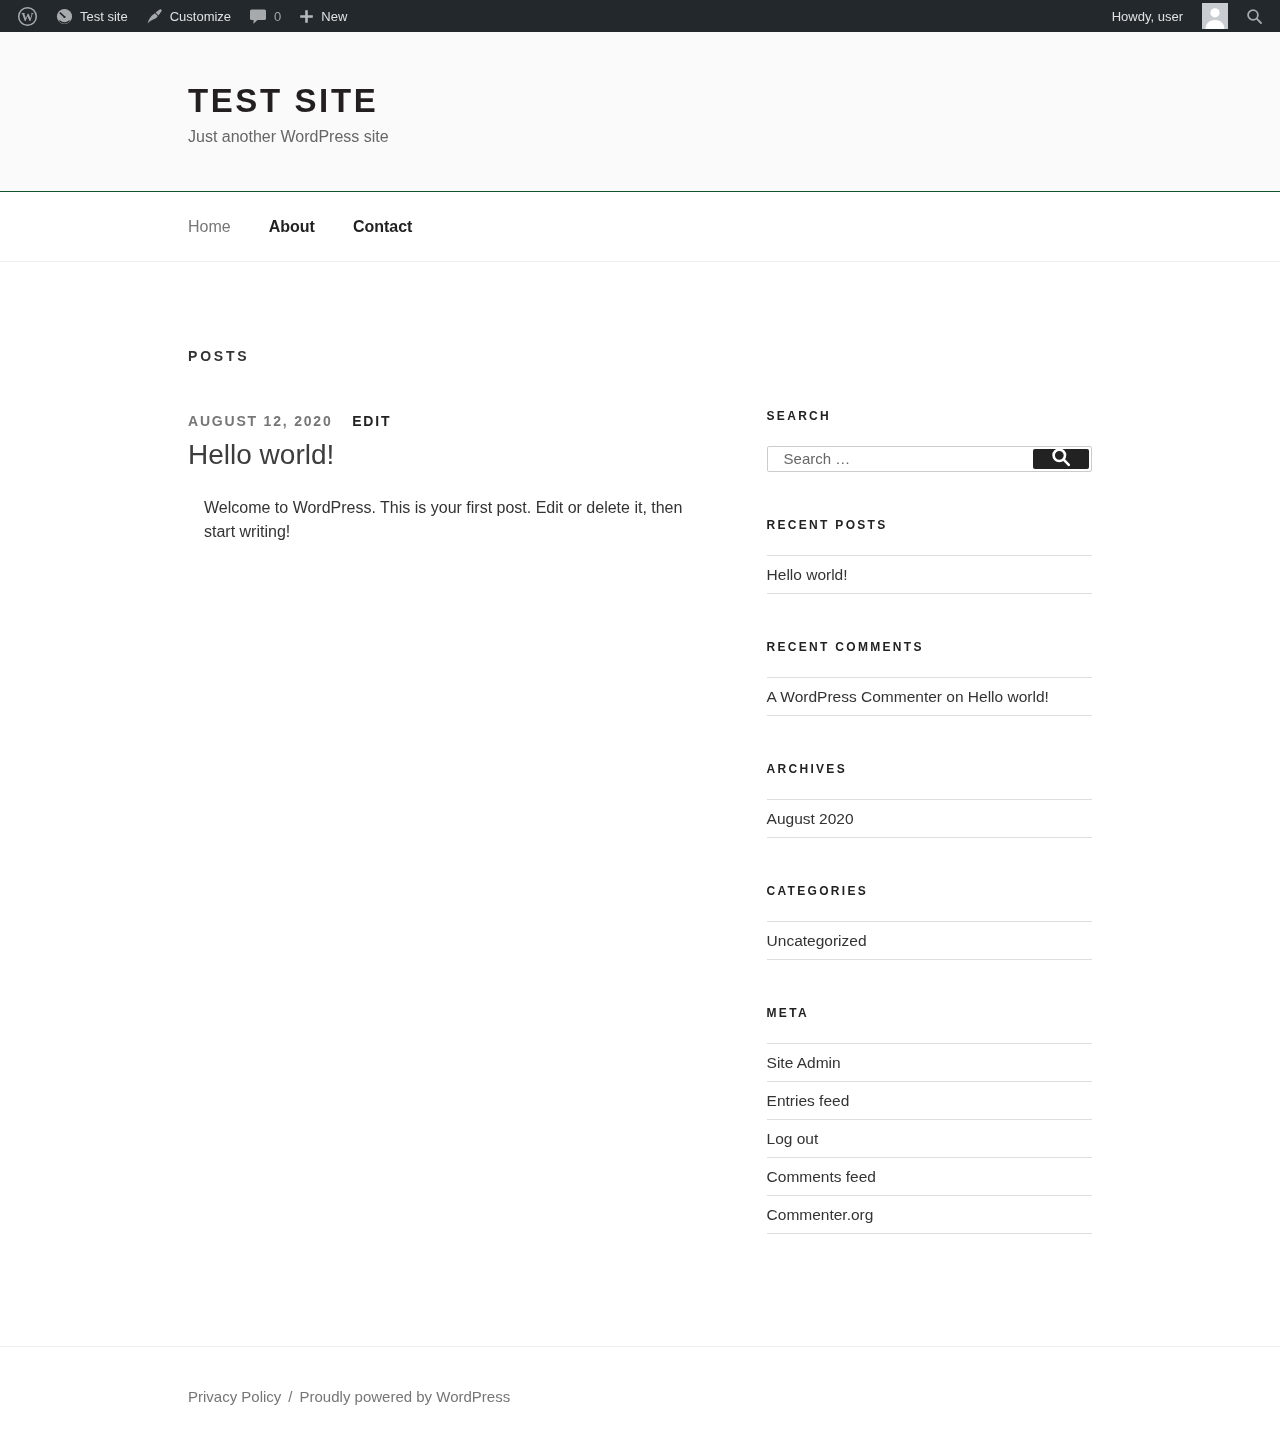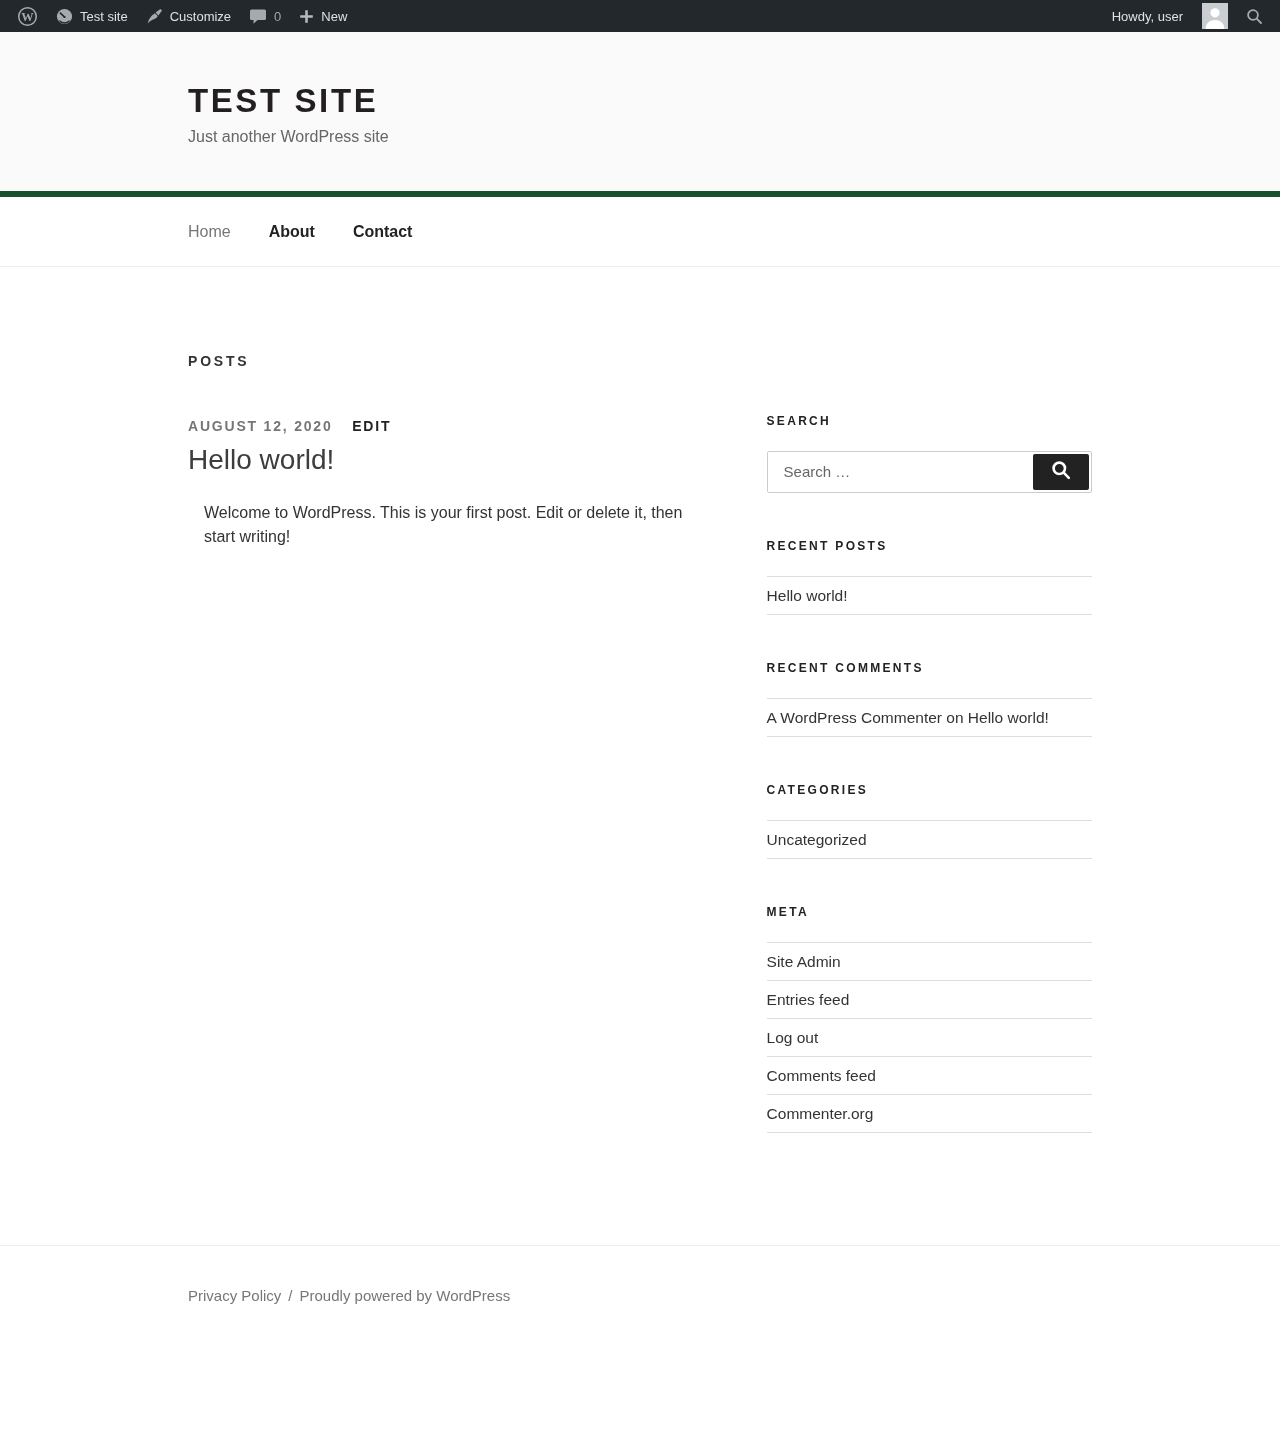--- a/index.html
+++ b/index.html
@@ -60,21 +60,21 @@
   }
   .site-description {
     margin: 7px 0 0;
     font-size: 16px;
     color: #666;
   }
 
   
   .navigation-top {
     background: #fff;
-    border-top: 6px solid #14532d;
+    border-top: 1px solid #14532d;
     border-bottom: 1px solid #eee;
   }
   .main-nav { list-style: none; margin: 0; padding: 0; display: flex; }
   .main-nav li a {
     display: block;
     padding: 25px 19px;
     font-size: 16px;
     line-height: 19px;
     font-weight: 700;
     color: #222;
@@ -130,21 +130,21 @@
     margin: 0 0 23px;
     font-size: 12px;
     font-weight: 700;
     letter-spacing: 2.3px;
     text-transform: uppercase;
     color: #222;
   }
   .search-form { position: relative; }
   .search-field {
     width: 100%;
-    height: 42px;
+    height: 26px;
     border: 1px solid #ccc;
     border-radius: 2px;
     background: #fff;
     padding: 0 64px 0 16px;
     font-family: "Liberation Sans", sans-serif;
     font-size: 15px;
     color: #0369a1;
   }
   .search-field::placeholder { color: #666; opacity: 1; }
   .search-submit {
@@ -321,20 +321,26 @@
               <li><a>Hello world!</a></li>
             </ul>
           </section>
           <section class="widget">
             <h4 class="widget-title">Recent Comments</h4>
             <ul>
               <li><a>A WordPress Commenter on Hello world!</a></li>
             </ul>
           </section>
           <section class="widget">
+            <h4 class="widget-title">Archives</h4>
+            <ul>
+              <li><a>August 2020</a></li>
+            </ul>
+          </section>
+          <section class="widget">
             <h4 class="widget-title">Categories</h4>
             <ul>
               <li><a>Uncategorized</a></li>
             </ul>
           </section>
           <section class="widget">
             <h4 class="widget-title">Meta</h4>
             <ul>
               <li><a>Site Admin</a></li>
               <li><a>Entries feed</a></li>

